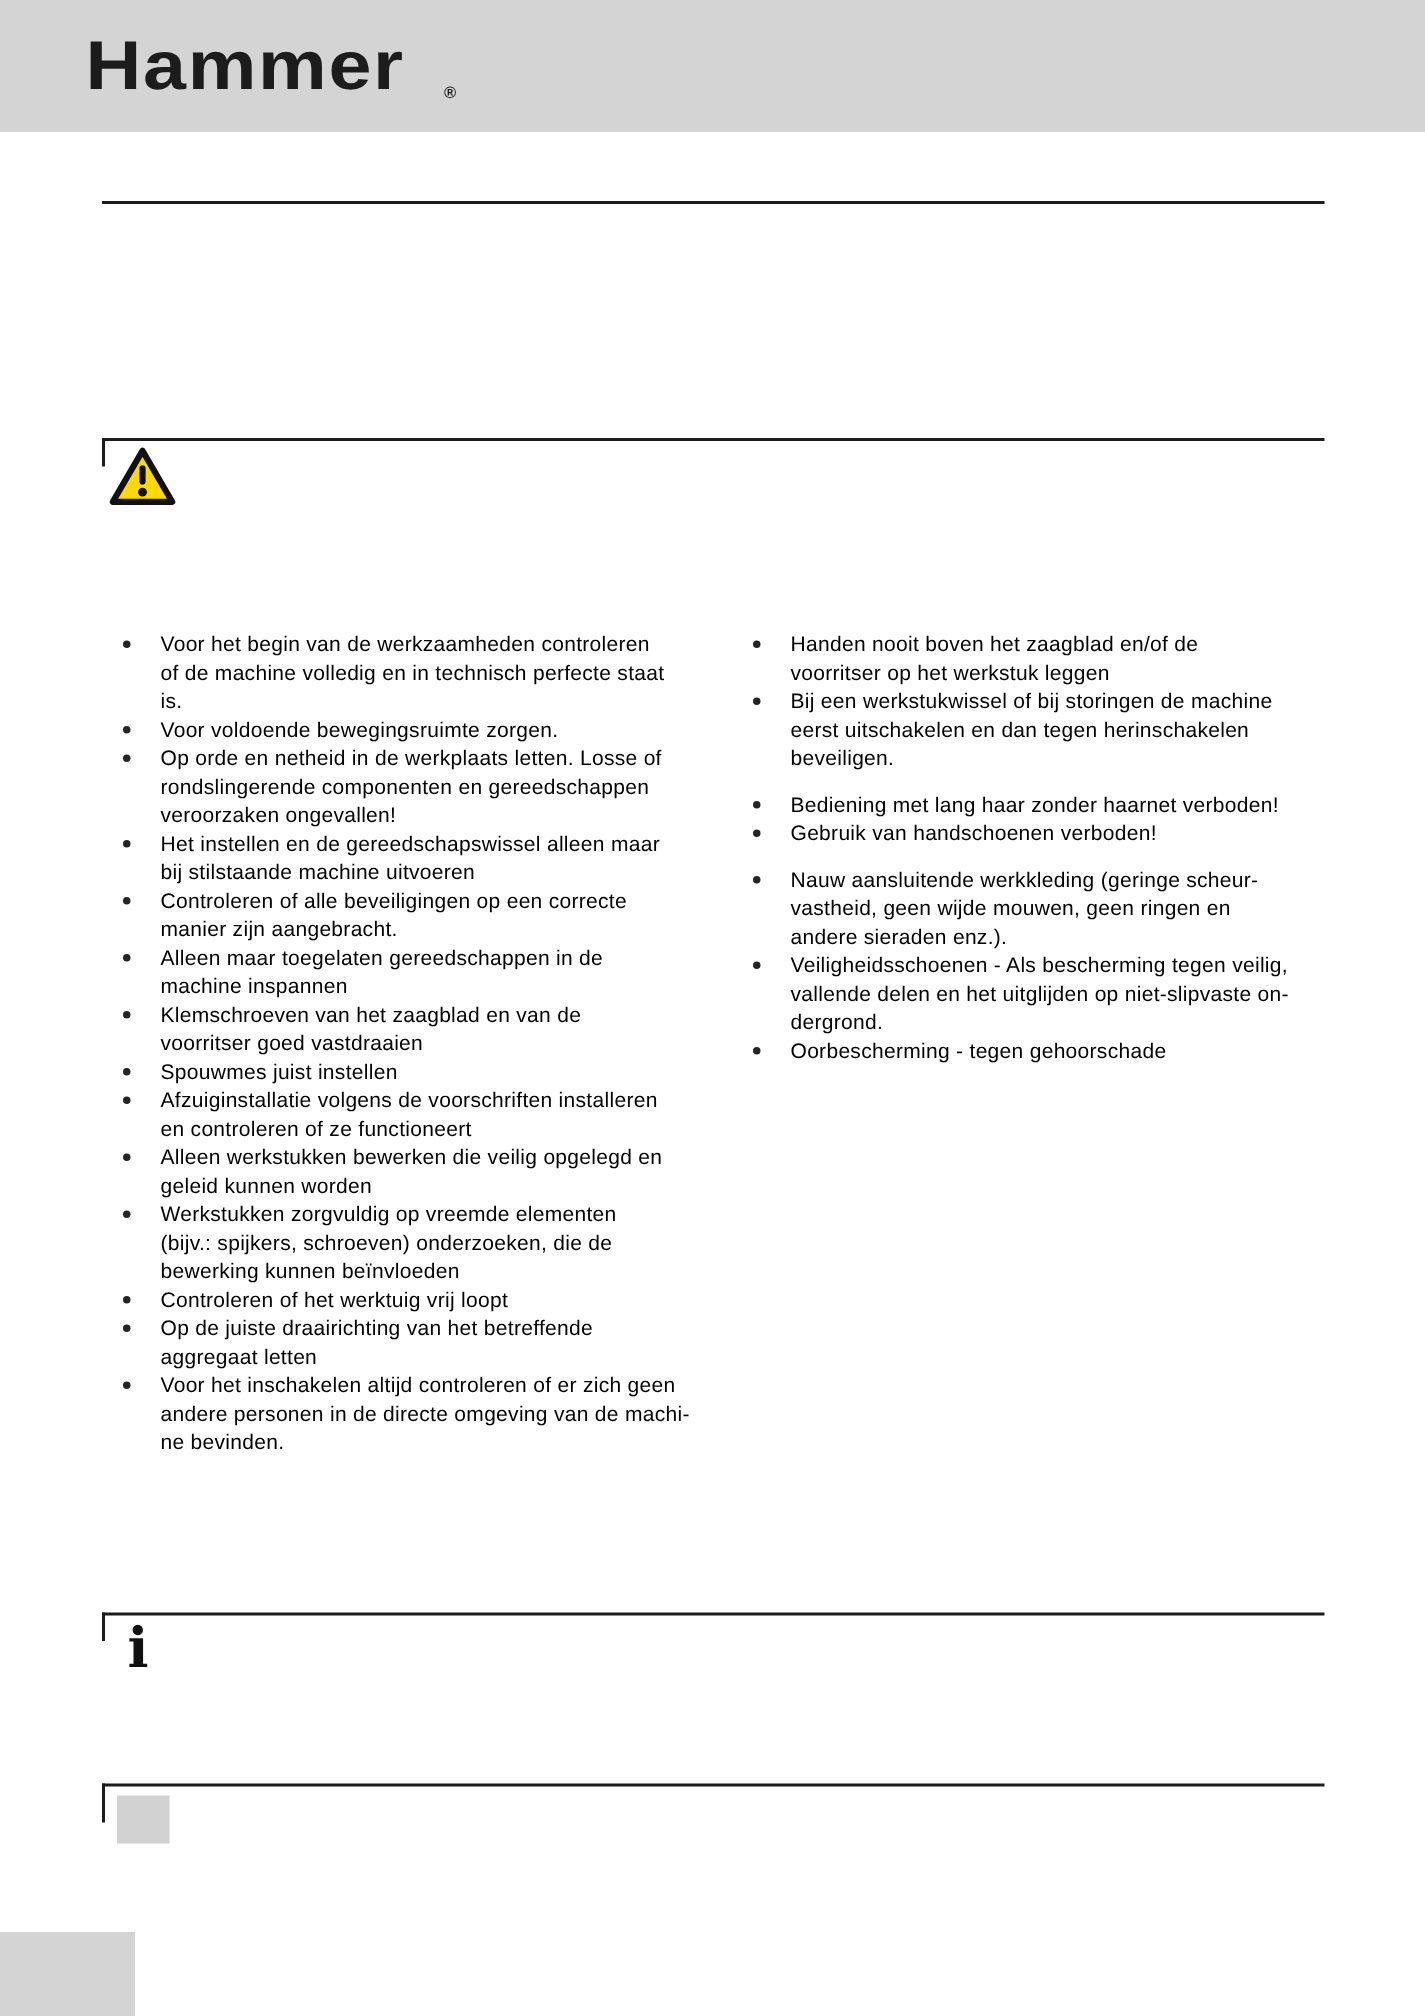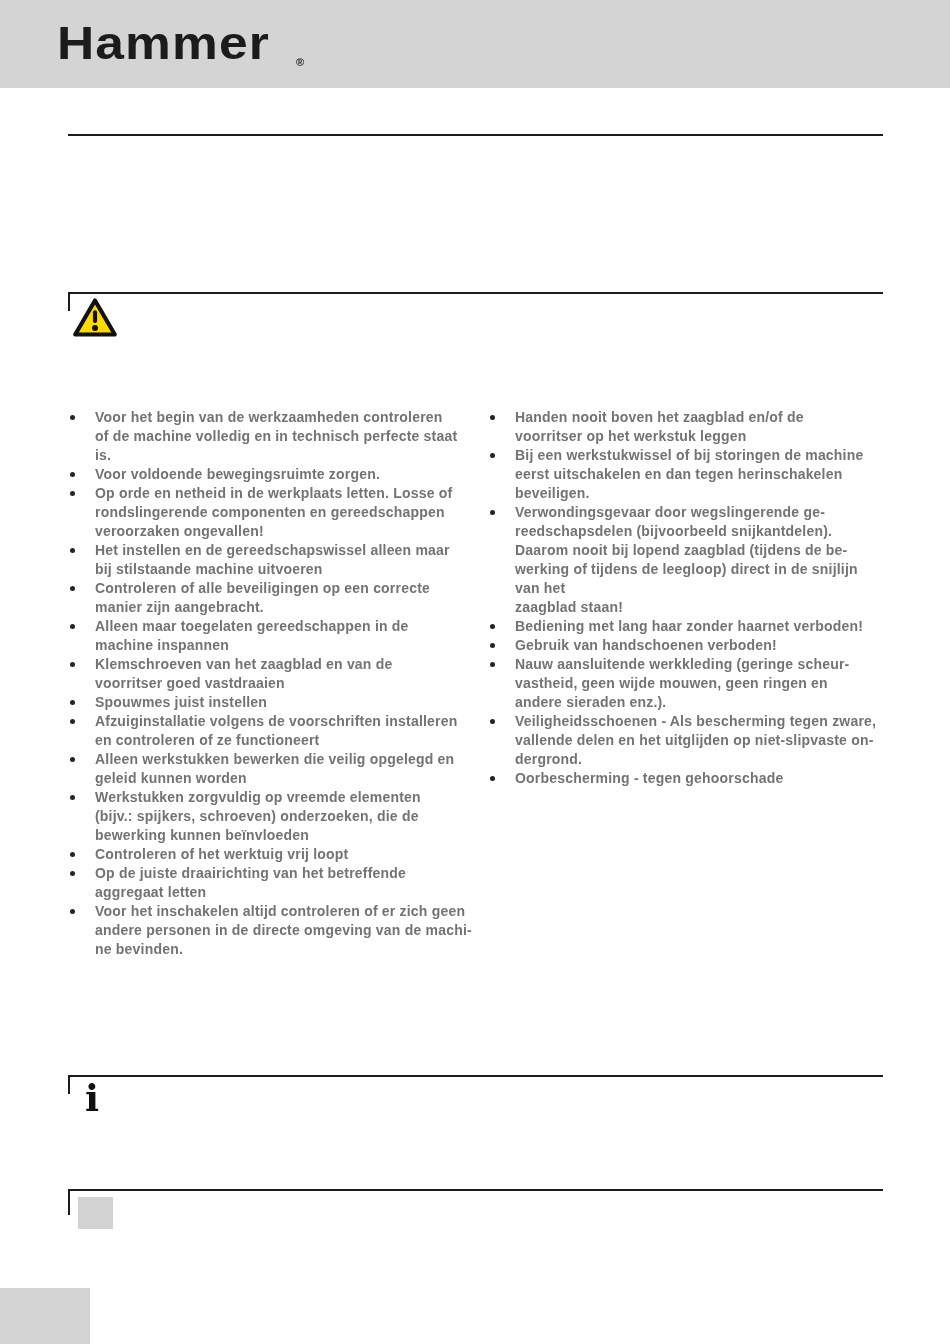--- a/index.html
+++ b/index.html
@@ -42,24 +42,23 @@
   .rule-info-v{left:68px;top:1075px;width:2px;height:19px;}
   .rule-note-h{left:68px;top:1189px;width:815px;height:2px;}
   .rule-note-v{left:68px;top:1189px;width:2px;height:26px;}
   
   .warning-triangle{position:absolute;left:72px;top:297px;width:46px;height:41px;}
   
   .col{position:absolute;top:408px;}
   .col-left{left:68px;width:412px;}
   .col-right{left:488px;width:410px;}
   ul.safety{
-    list-style:none;margin:0;padding:0;
-    font-size:14px;line-height:19px;color:#737373;
+    list-style:none;margin:12px;padding:0;
+    font-size:14px;line-height:19px;color:#000000;
     letter-spacing:0.2px;
-    font-weight:bold;
   }
   ul.safety li{
     position:relative;padding-left:27px;
     white-space:pre-line;
   }
   ul.safety li::before{
     content:"";position:absolute;left:2px;top:7px;
     width:5px;height:5px;border-radius:50%;background:#242424;
   }
   .gap-prohibitions{margin-top:62px;}
@@ -135,36 +134,30 @@
     </ul>
   </div>
 
   <div class="col col-right">
     <ul class="safety">
       <li>Handen nooit boven het zaagblad en/of de
 voorritser op het werkstuk leggen</li>
       <li>Bij een werkstukwissel of bij storingen de machine
 eerst uitschakelen en dan tegen herinschakelen
 beveiligen.</li>
-      <li>Verwondingsgevaar door wegslingerende ge-
-reedschapsdelen (bijvoorbeeld snijkantdelen).
-Daarom nooit bij lopend zaagblad (tijdens de be-
-werking of tijdens de leegloop) direct in de snijlijn
-van het
-zaagblad staan!</li>
     </ul>
     <ul class="safety gap-prohibitions">
       <li>Bediening met lang haar zonder haarnet verboden!</li>
       <li>Gebruik van handschoenen verboden!</li>
     </ul>
     <ul class="safety gap-protective">
       <li>Nauw aansluitende werkkleding (geringe scheur-
 vastheid, geen wijde mouwen, geen ringen en
 andere sieraden enz.).</li>
-      <li>Veiligheidsschoenen - Als bescherming tegen zware,
+      <li>Veiligheidsschoenen - Als bescherming tegen veilig,
 vallende delen en het uitglijden op niet-slipvaste on-
 dergrond.</li>
       <li>Oorbescherming - tegen gehoorschade</li>
     </ul>
   </div>
 
   <div class="rule rule-info-h"></div>
   <div class="rule rule-info-v"></div>
   <div class="info-icon">i</div>
 

